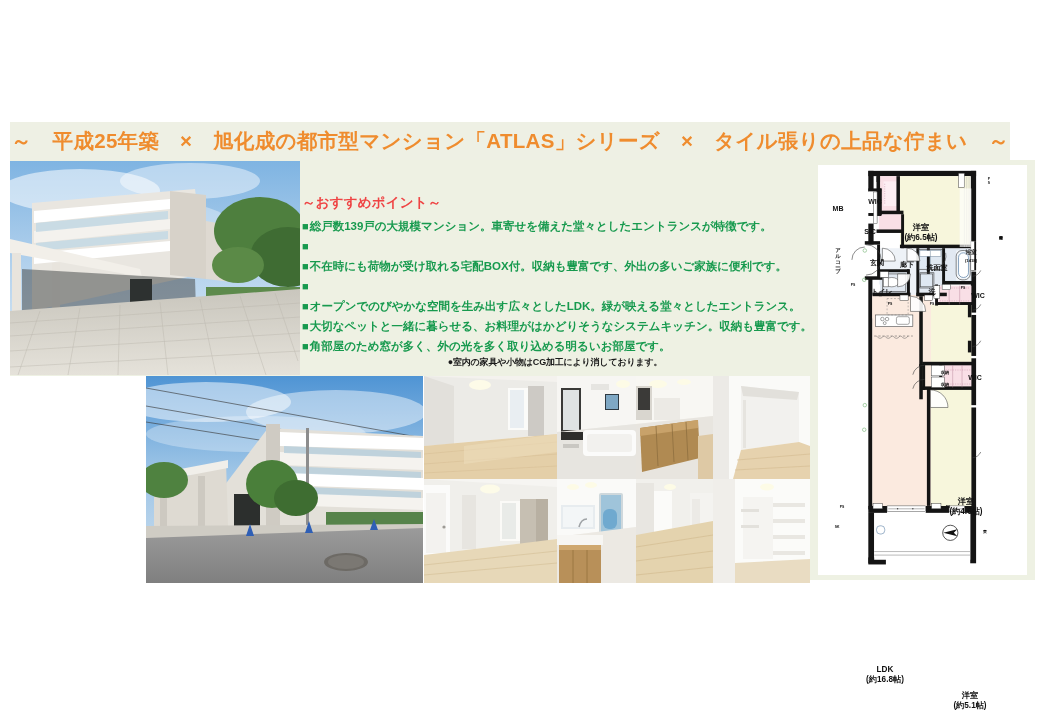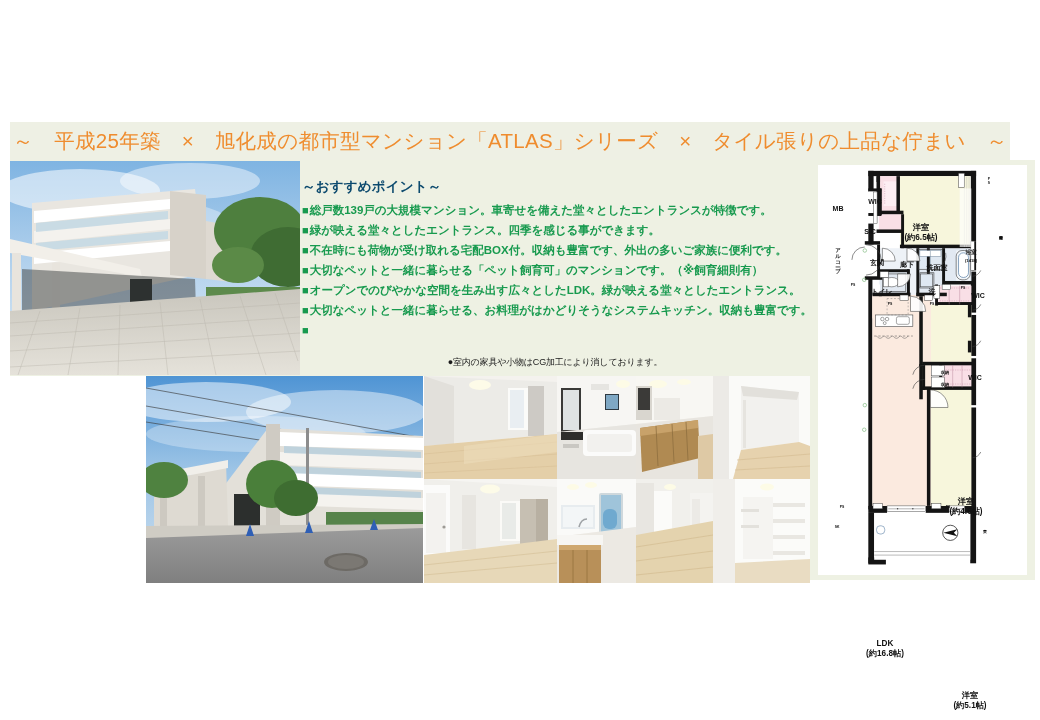--- a/index.html
+++ b/index.html
@@ -7,54 +7,54 @@
 
   #stage{position:relative;width:1040px;height:720px;background:#fff;}
 
   
   .header-band{
     position:absolute;left:10px;top:122px;width:1000px;height:38px;
     background:#eef0e4;
     display:flex;align-items:center;justify-content:center;
   }
   .header-text{
-    color:#ef8c2e;font-size:20.5px;font-weight:400;white-space:nowrap;
+    color:#ef8c2e;font-size:20.5px;font-weight:700;white-space:nowrap;
     letter-spacing:.3px;
   }
 
   
   .panel-bg{
     position:absolute;left:10px;top:160px;width:800px;height:216px;
     background:#eef1e3;
   }
 
   
   .photo{position:absolute;background-size:cover;background-position:center;overflow:hidden;}
 
   .ph-entrance{left:10px;top:161px;width:290px;height:214px;}
 
   
   .points{
     position:absolute;left:300px;top:178px;width:510px;
   }
   .points-title{
-    color:#0c4a6e;font-size:13.5px;font-weight:700;margin:0 0 7px 2px;letter-spacing:.2px;
+    color:#ef4444;font-size:13.5px;font-weight:700;margin:16px 0 7px 2px;letter-spacing:.2px;
   }
   .pt-row{
     display:flex;align-items:flex-start;margin:0 0 6px 2px;
   }
   .pt-sq{
     color:#179a4e;font-size:11px;line-height:14px;margin-right:1px;flex:0 0 auto;
   }
   .pt-txt{
     color:#179a4e;font-size:11.5px;line-height:14px;font-weight:600;white-space:nowrap;
   }
   .cg-note{
     position:absolute;left:300px;top:356px;width:510px;text-align:center;
-    color:#1a1a1a;font-size:9px;font-weight:400;letter-spacing:-.2px;
+    color:#1a1a1a;font-size:9px;font-weight:700;letter-spacing:-.2px;
   }
 
   
   .ph-exterior{left:146px;top:376px;width:277px;height:207px;}
 
   .photo-grid{
     position:absolute;left:424px;top:376px;width:386px;height:207px;
     display:grid;grid-template-columns:133px 79px 77px 97px;grid-template-rows:103px 104px;
     gap:0;background:#eef1e3;
   }
@@ -153,40 +153,39 @@
 
   <div class="points">
     <div class="points-title">～おすすめポイント～</div>
 
     <div class="pt-row">
       <span class="pt-sq">■</span>
       <span class="pt-txt">総戸数139戸の大規模マンション。車寄せを備えた堂々としたエントランスが特徴です。</span>
     </div>
     <div class="pt-row">
       <span class="pt-sq">■</span>
-      <span class="pt-txt">緑が映える堂々としたエントランス。四季を感じる事ができます。</span>
     </div>
     <div class="pt-row">
       <span class="pt-sq">■</span>
       <span class="pt-txt">不在時にも荷物が受け取れる宅配BOX付。収納も豊富です、外出の多いご家族に便利です。</span>
     </div>
     <div class="pt-row">
       <span class="pt-sq">■</span>
-      <span class="pt-txt">大切なペットと一緒に暮らせる「ペット飼育可」のマンションです。（※飼育細則有）</span>
     </div>
     <div class="pt-row">
       <span class="pt-sq">■</span>
       <span class="pt-txt">オープンでのびやかな空間を生み出す広々としたLDK。緑が映える堂々としたエントランス。</span>
     </div>
     <div class="pt-row">
       <span class="pt-sq">■</span>
       <span class="pt-txt">大切なペットと一緒に暮らせる、お料理がはかどりそうなシステムキッチン。収納も豊富です。</span>
     </div>
     <div class="pt-row">
       <span class="pt-sq">■</span>
+      <span class="pt-txt">角部屋のため窓が多く、外の光を多く取り込める明るいお部屋です。</span>
     </div>
   </div>
 
   <div class="cg-note">●室内の家具や小物はCG加工により消しております。</div>
 
   <div class="photo ph-exterior">
     <svg width="277" height="207" viewBox="0 0 277 207">
       <defs>
         <linearGradient id="sky2" x1="0" y1="0" x2="0" y2="1">
           <stop offset="0%" stop-color="#4f94d4"></stop>
@@ -649,21 +648,21 @@
 
       <div class="fp-label big" style="left:103px;top:68px;">
         <span>洋室</span><br><span>(約6.5帖)</span>
       </div>
       <div class="fp-label big" style="left:148px;top:342px;">
         <span>洋室</span><br><span>(約4.6帖)</span>
       </div>
       <div class="fp-label big" style="left:152px;top:536px;">
         <span>洋室</span><br><span>(約5.1帖)</span>
       </div>
-      <div class="fp-label big" style="left:67px;top:484px;">
+      <div class="fp-label big" style="left:67px;top:510px;">
         <span>LDK</span><br><span>(約16.8帖)</span>
       </div>
 
       <div class="fp-label mid" style="left:57px;top:37px;">WIC</div>
       <div class="fp-label mid" style="left:52px;top:67px;">SIC</div>
       <div class="fp-label mid" style="left:20px;top:44px;">MB</div>
       <div class="fp-label mid" style="left:59px;top:98px;">玄関</div>
       <div class="fp-label mid" style="left:89px;top:100px;">廊下</div>
       <div class="fp-label mid" style="left:64px;top:127px;">トイレ</div>
       <div class="fp-label mid" style="left:119px;top:103px;">洗面室</div>

